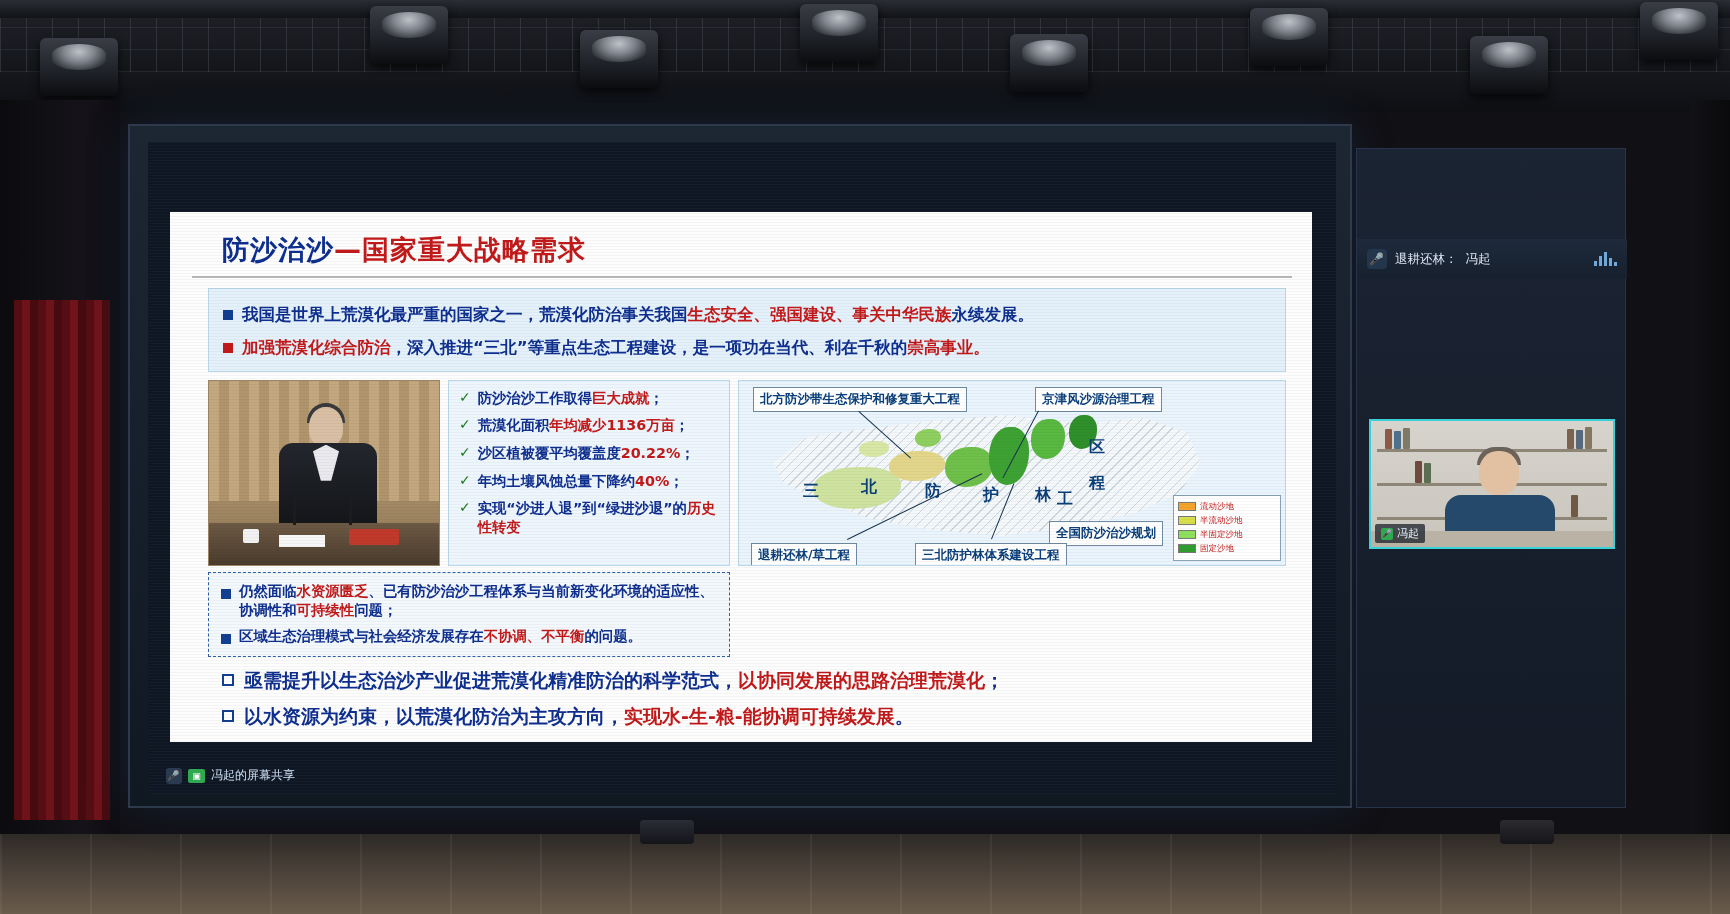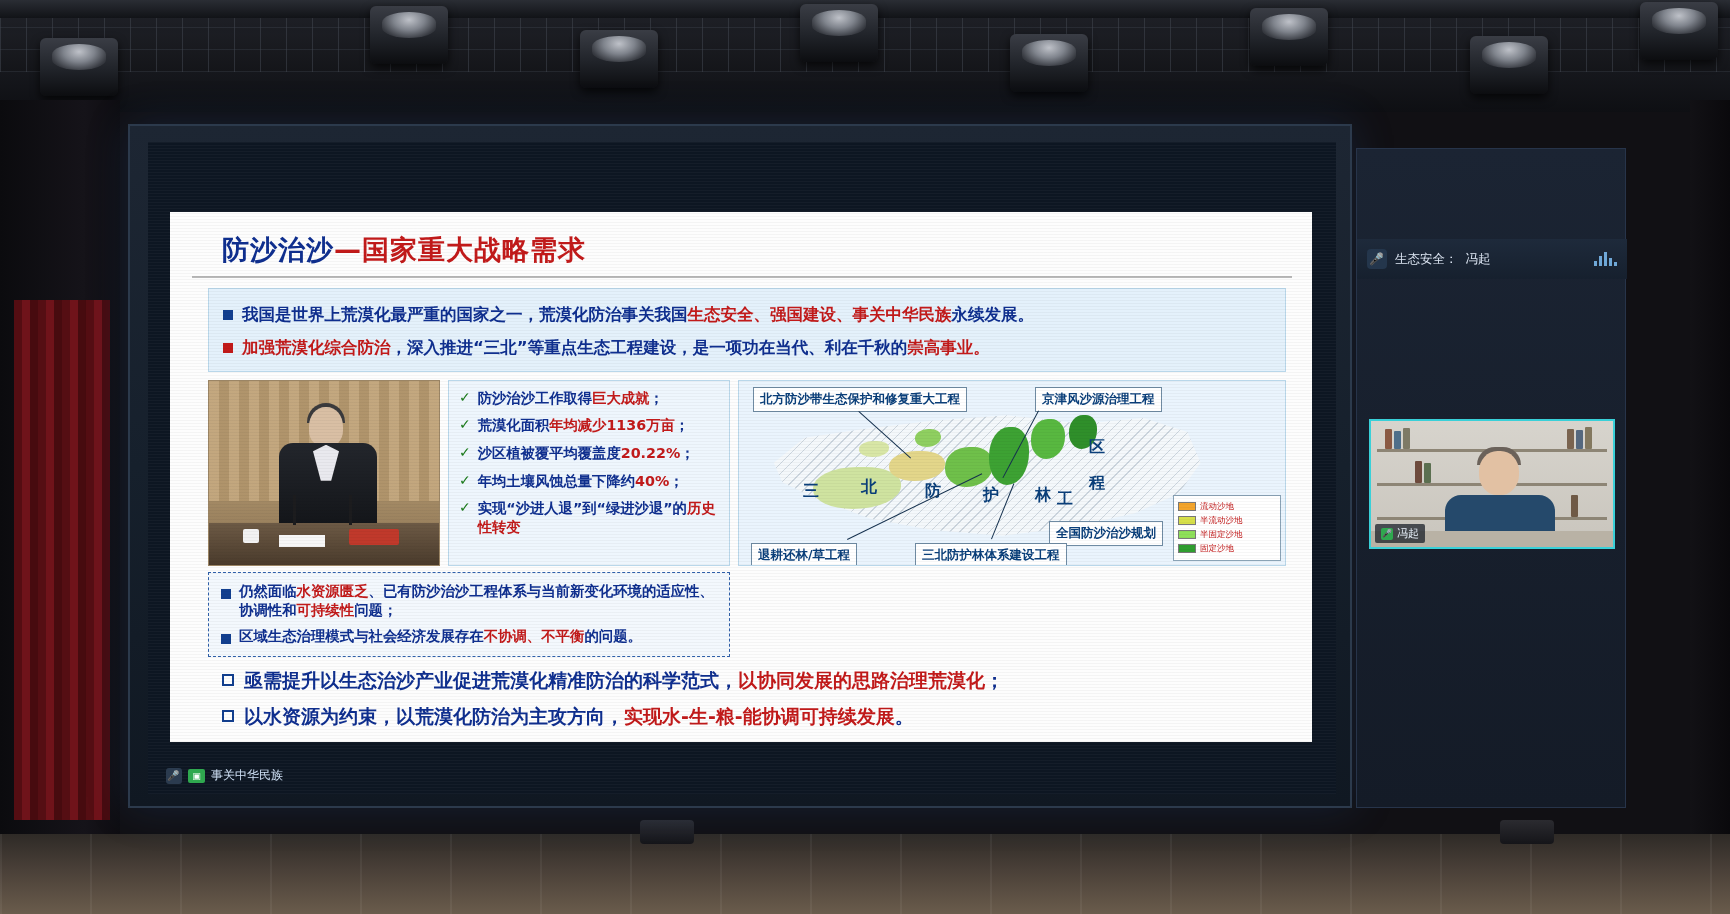--- a/index.html
+++ b/index.html
@@ -433,30 +433,30 @@
           <div class="concl-line">
             <div class="hollow"></div>
             <div class="concl-txt">以水资源为约束，以荒漠化防治为主攻方向，<span class="r">实现水-生-粮-能协调可持续发展</span>。</div>
           </div>
         </div>
       </div>
 
       <div class="share-bar">
         <div class="mic-pill">🎤</div>
         <div class="share-pill">▣</div>
-        <div>事关中华民族</div>
+        <div>冯起的屏幕共享</div>
       </div>
     </div>
   </div>
 
   <div class="conf-panel">
 
     <div class="speaking-row">
       <div class="speaking-mic">🎤</div>
-      <div class="speaking-text">生态安全：</div>
+      <div class="speaking-text">退耕还林：</div>
       <div class="speaking-text">冯起</div>
       <div class="wave">
         <i style="height:5px"></i>
           <i style="height:10px"></i>
           <i style="height:14px"></i>
           <i style="height:8px"></i>
           <i style="height:4px"></i>
       </div>
     </div>
 

